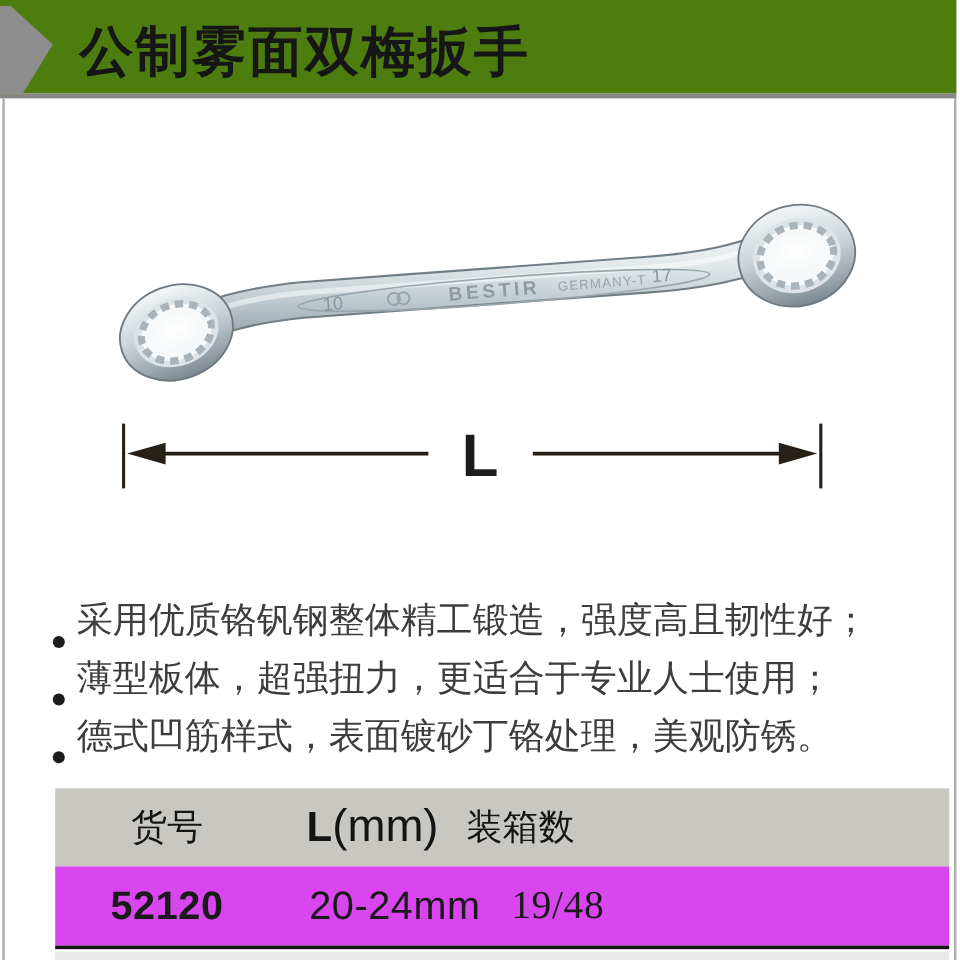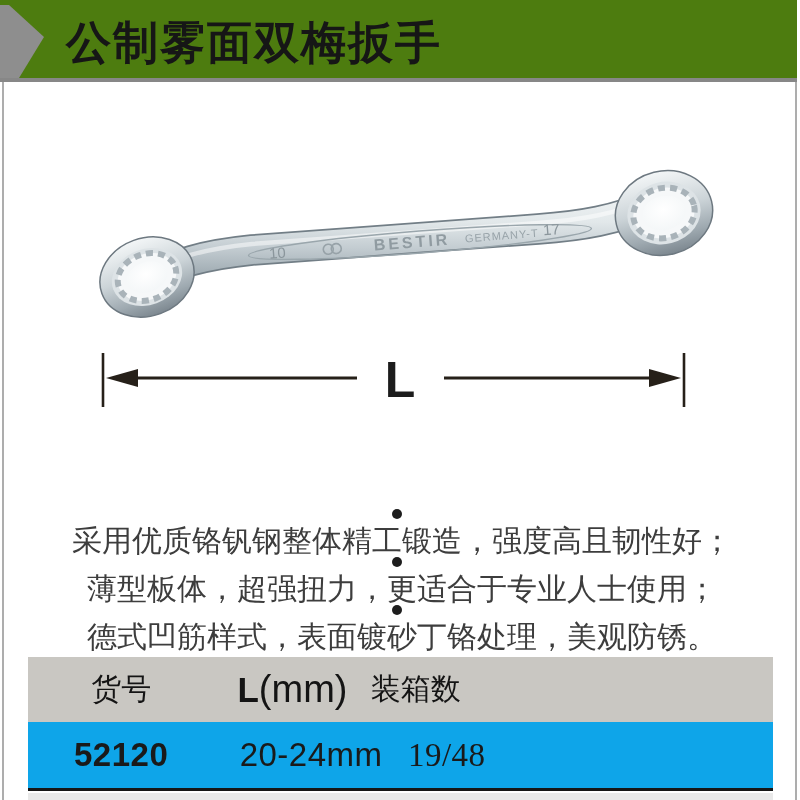--- a/index.html
+++ b/index.html
@@ -18,30 +18,30 @@
   .banner-underline{position:absolute;left:0;top:78px;width:797px;height:4px;background:#878787;}
   
   .border-left{position:absolute;left:2px;top:82px;width:2px;height:718px;background:#ADADAD;}
   .border-right{position:absolute;left:795px;top:82px;width:2px;height:718px;background:#ADADAD;}
   
   .wrench-figure{position:absolute;left:80px;top:150px;width:640px;height:170px;}
   
   .dim-figure{position:absolute;left:80px;top:340px;width:640px;height:80px;}
   
   .features{position:absolute;left:44px;top:492px;width:716px;}
-  .feature-item{display:flex;align-items:center;height:48px;flex-direction:column;}
+  .feature-item{display:flex;align-items:flex-end;height:48px;}
   .bullet-dot{
     width:10px;height:10px;border-radius:50%;background:#1d1d1d;
     margin:17px 10px 0 0;flex:0 0 auto;
   }
   .feature-text{font-size:30px;line-height:44px;color:#3d3d3d;white-space:nowrap;}
   
-  .spec-table{position:absolute;left:28px;top:657px;width:745px;}
+  .spec-table{position:absolute;left:46px;top:657px;width:745px;}
   .thead{display:flex;height:65px;background:#C9C7C2;align-items:center;color:#141414;}
-  .trow{display:flex;height:66px;background:#0ea5e9;align-items:center;color:#1a1a1a;}
+  .trow{display:flex;height:66px;background:#d946ef;align-items:center;color:#1a1a1a;}
   .c1{width:25%;text-align:center;}
   .c2{width:26%;text-align:center;}
   .c3{width:21%;text-align:center;}
   .c4{width:28%;font-family:Liberation Serif, serif;}
   .th{font-size:30px;}
   .th-l-bold{font-size:35px;font-weight:700;}
   .th-l-rest{font-size:38px;}
   .td{font-size:33px;letter-spacing:.5px;}
   .td-bold{font-weight:700;}
   .dark-rule{height:3px;background:#161616;}

